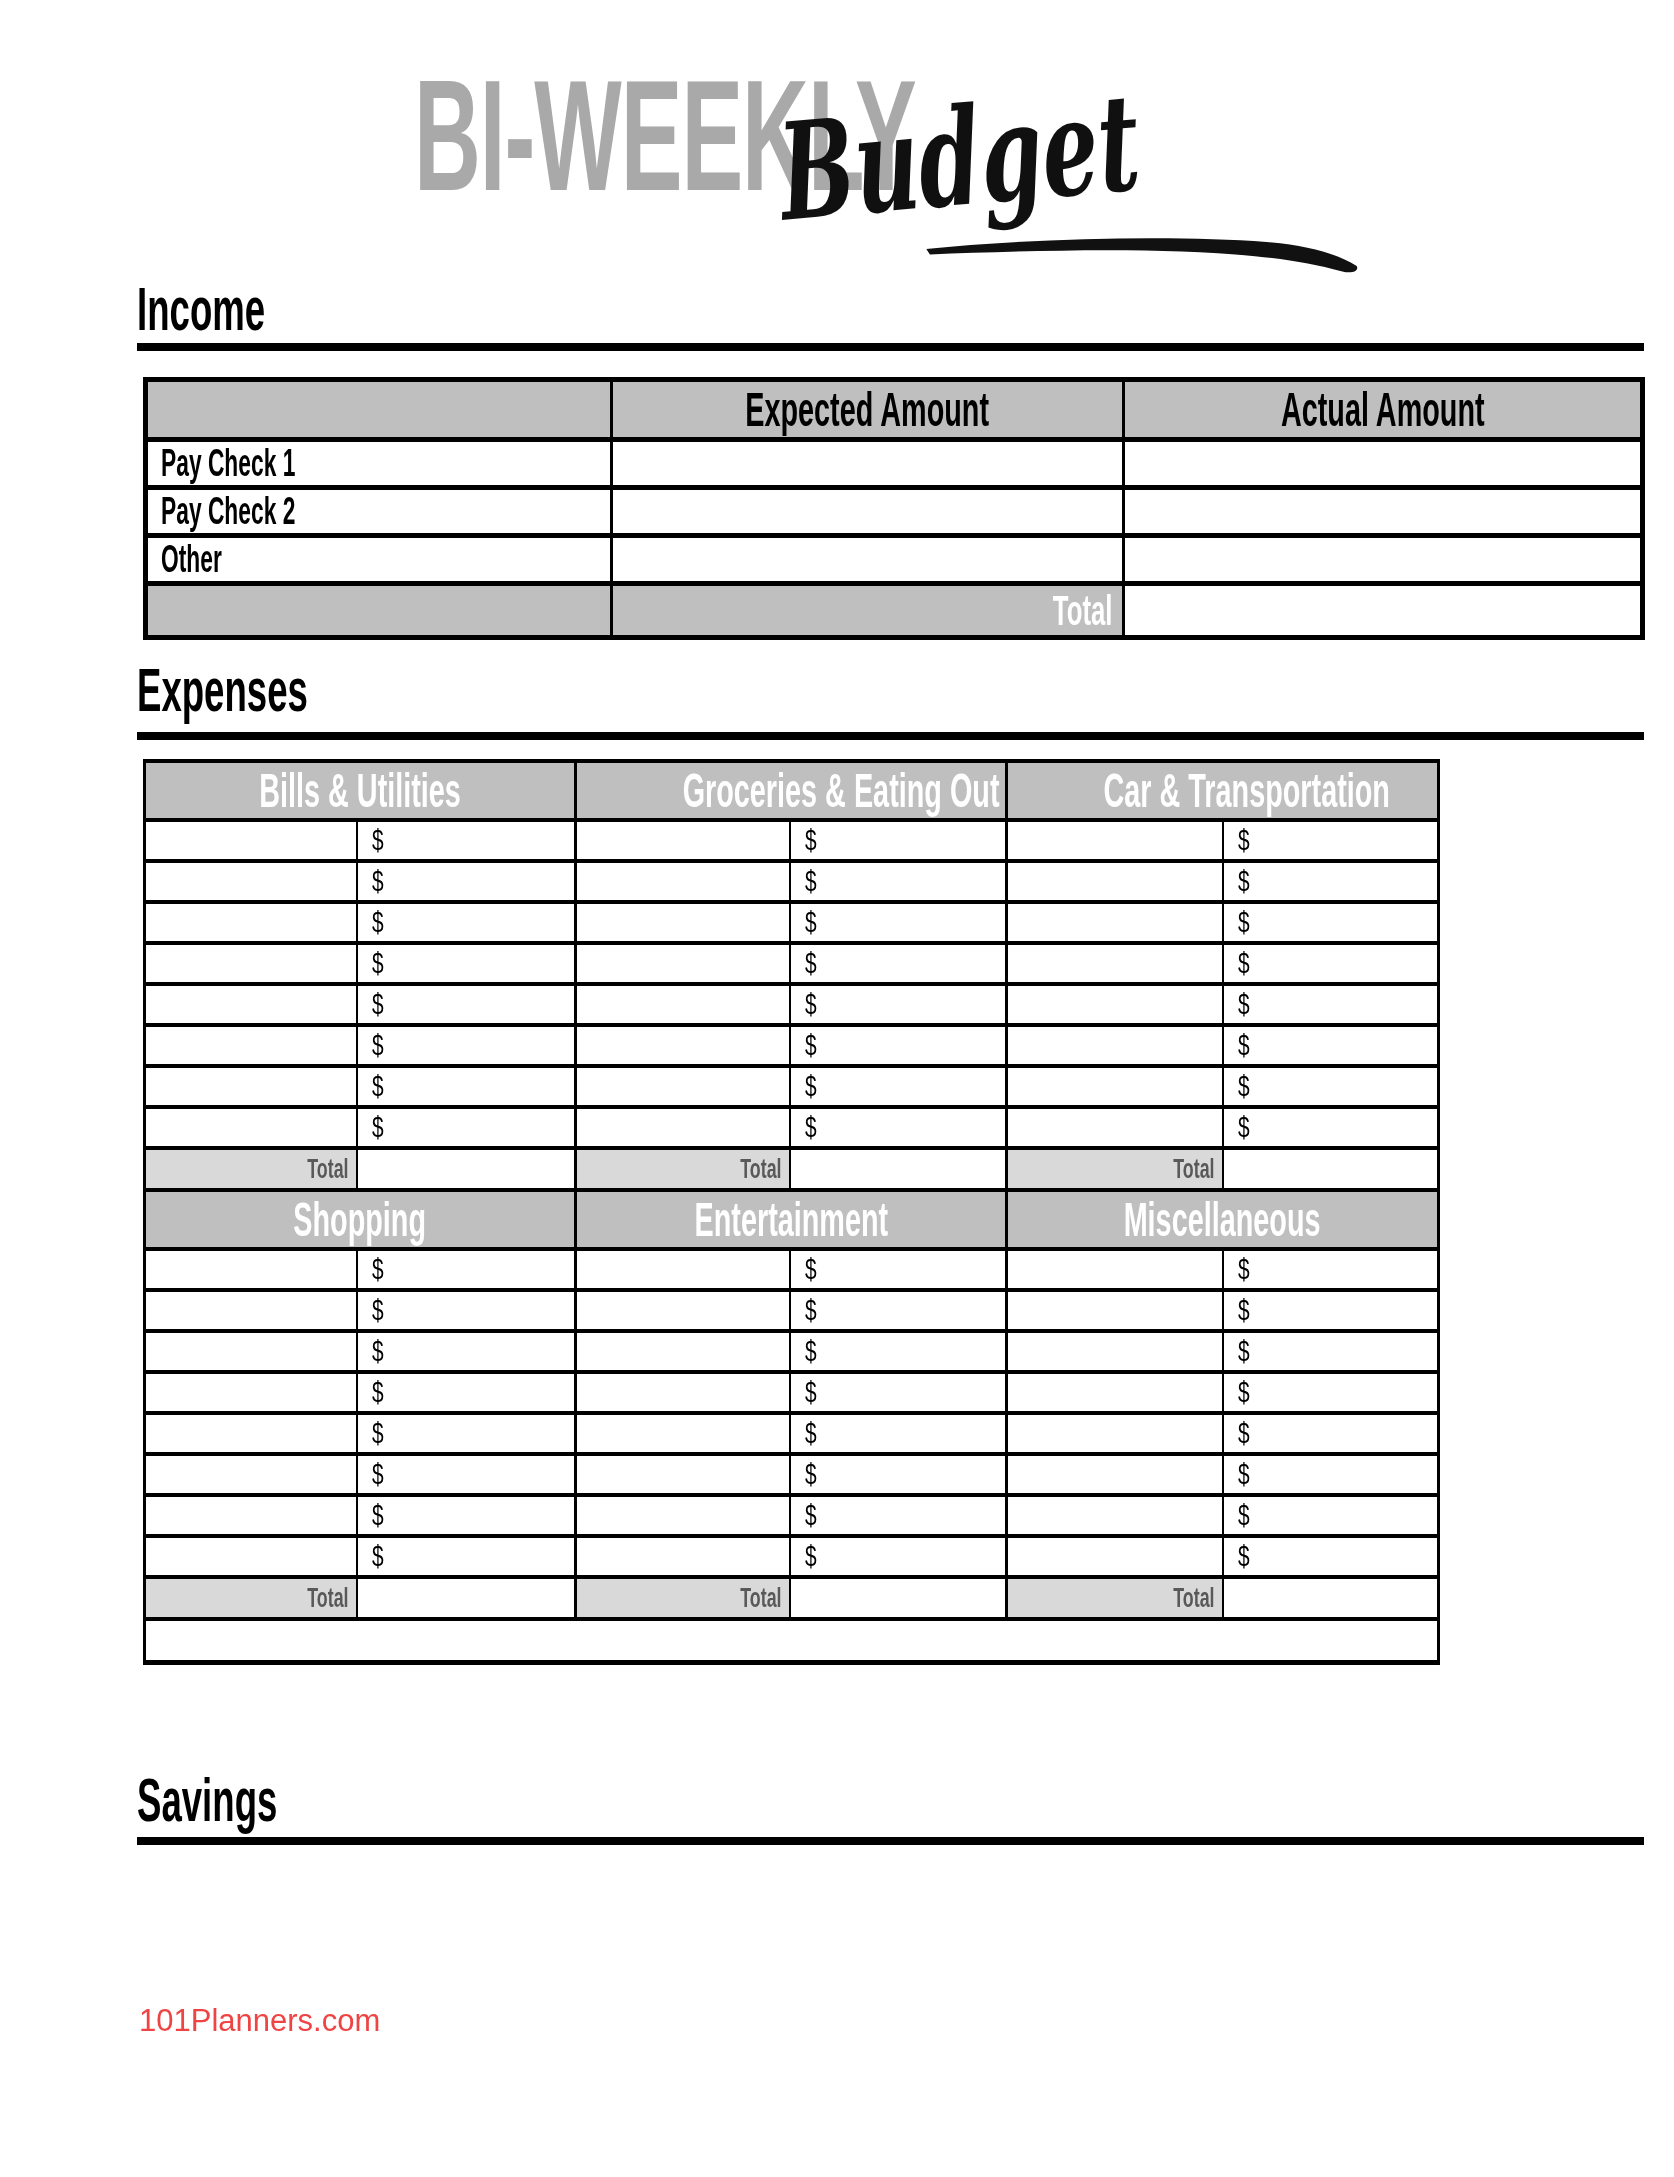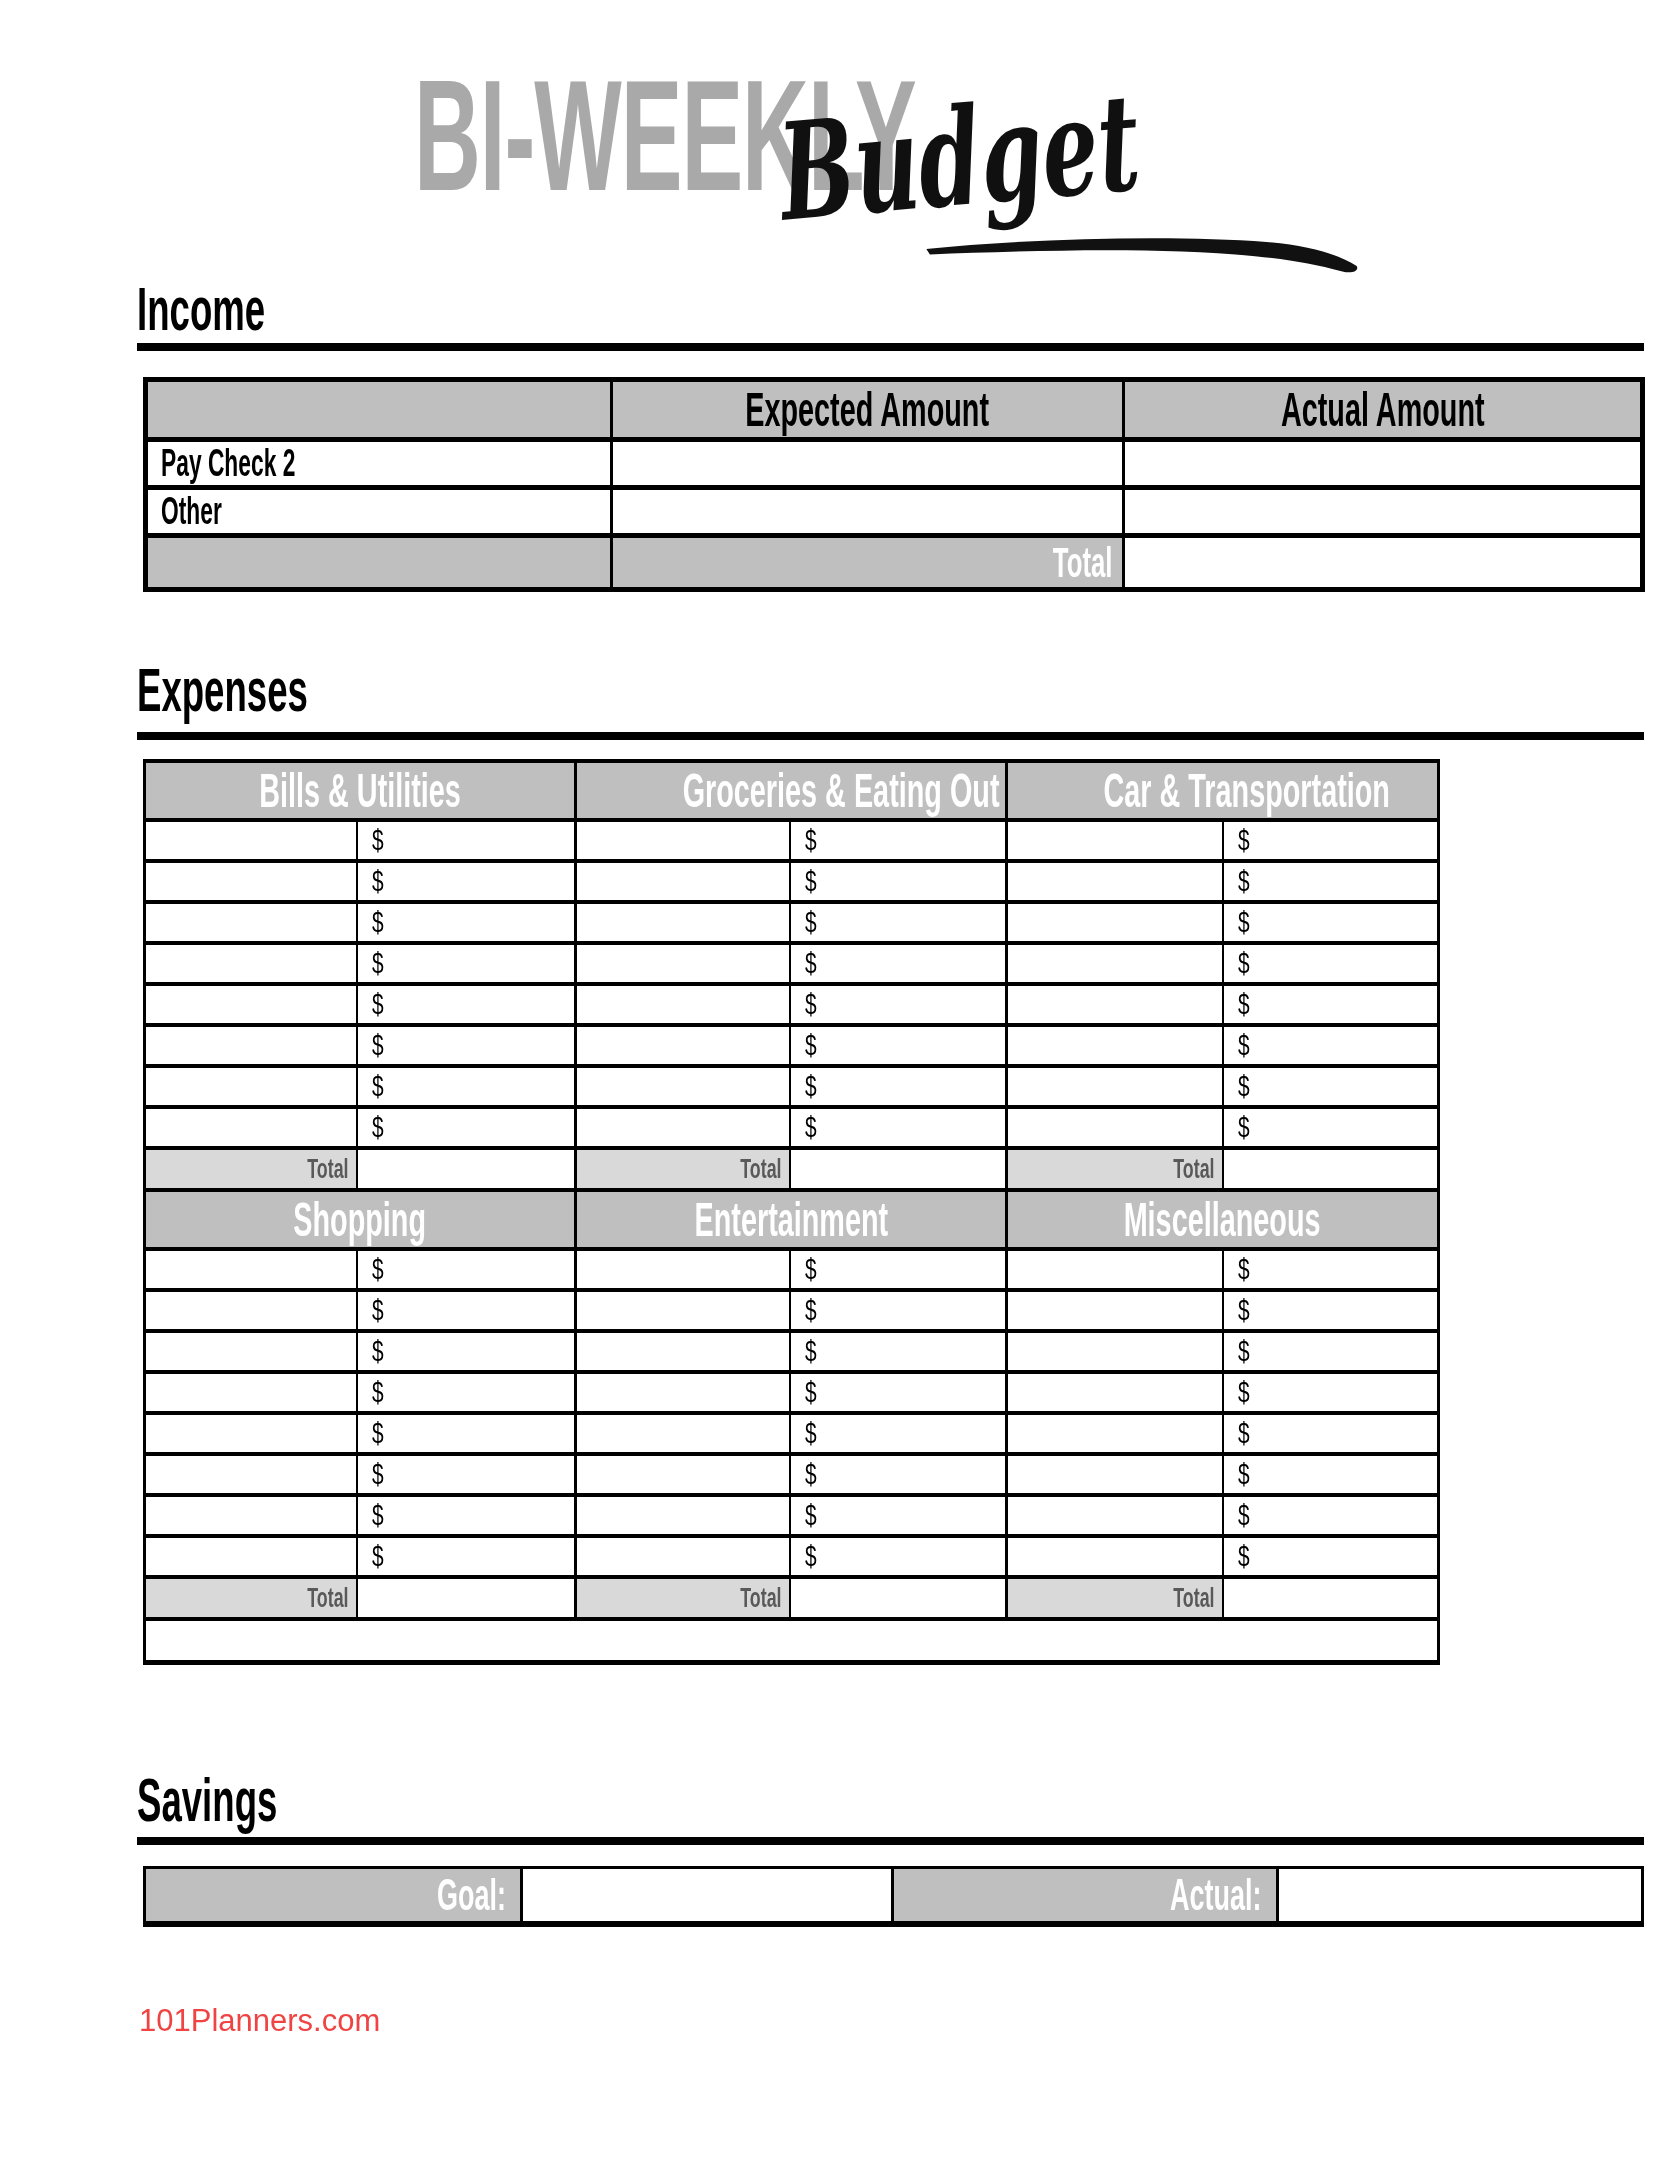--- a/index.html
+++ b/index.html
@@ -86,20 +86,25 @@
         </colgroup>
       <tbody>
         <tr style="height:52px">
           <td class="hd"></td>
           <td class="hd"><span class="cond">Expected Amount</span></td>
           <td class="hd"><span class="cond">Actual Amount</span></td>
         </tr>
       </tbody>
       <tbody>
 
+          <tr style="height:40px">
+            <td class="lbl"><span class="cond o-l" style="--x:1">Pay Check 1</span></td>
+            <td></td>
+            <td></td>
+          </tr>
 
           <tr style="height:40px">
             <td class="lbl"><span class="cond o-l" style="--x:1">Pay Check 2</span></td>
             <td></td>
             <td></td>
           </tr>
 
           <tr style="height:40px">
             <td class="lbl"><span class="cond o-l" style="--x:1">Other</span></td>
             <td></td>
@@ -315,35 +320,17 @@
         </tr>
       </tbody>
     </table>
   </div>
 
   <div class="sec-heading" style="top:1770px;text-decoration:underline;">
     <span class="cond o-l">Savings</span>
   </div>
   <div class="sec-rule" style="top:1837px;"></div>
 
-  <div class="sav-wrap">
-    <table class="sav-table">
-      <colgroup>
-          <col style="width:377px">
-          <col style="width:371px">
-          <col style="width:385px">
-          <col style="width:365px">
-        </colgroup>
-      <tbody>
-        <tr style="height:52px">
-          <td class="glab"><span class="cond o-r">Goal:</span></td>
-          <td></td>
-          <td class="glab"><span class="cond o-r">Actual:</span></td>
-          <td></td>
-        </tr>
-      </tbody>
-    </table>
-  </div>
 
   <div class="footer">101Planners.com</div>
 
 </div>
 
 
 </body></html>

